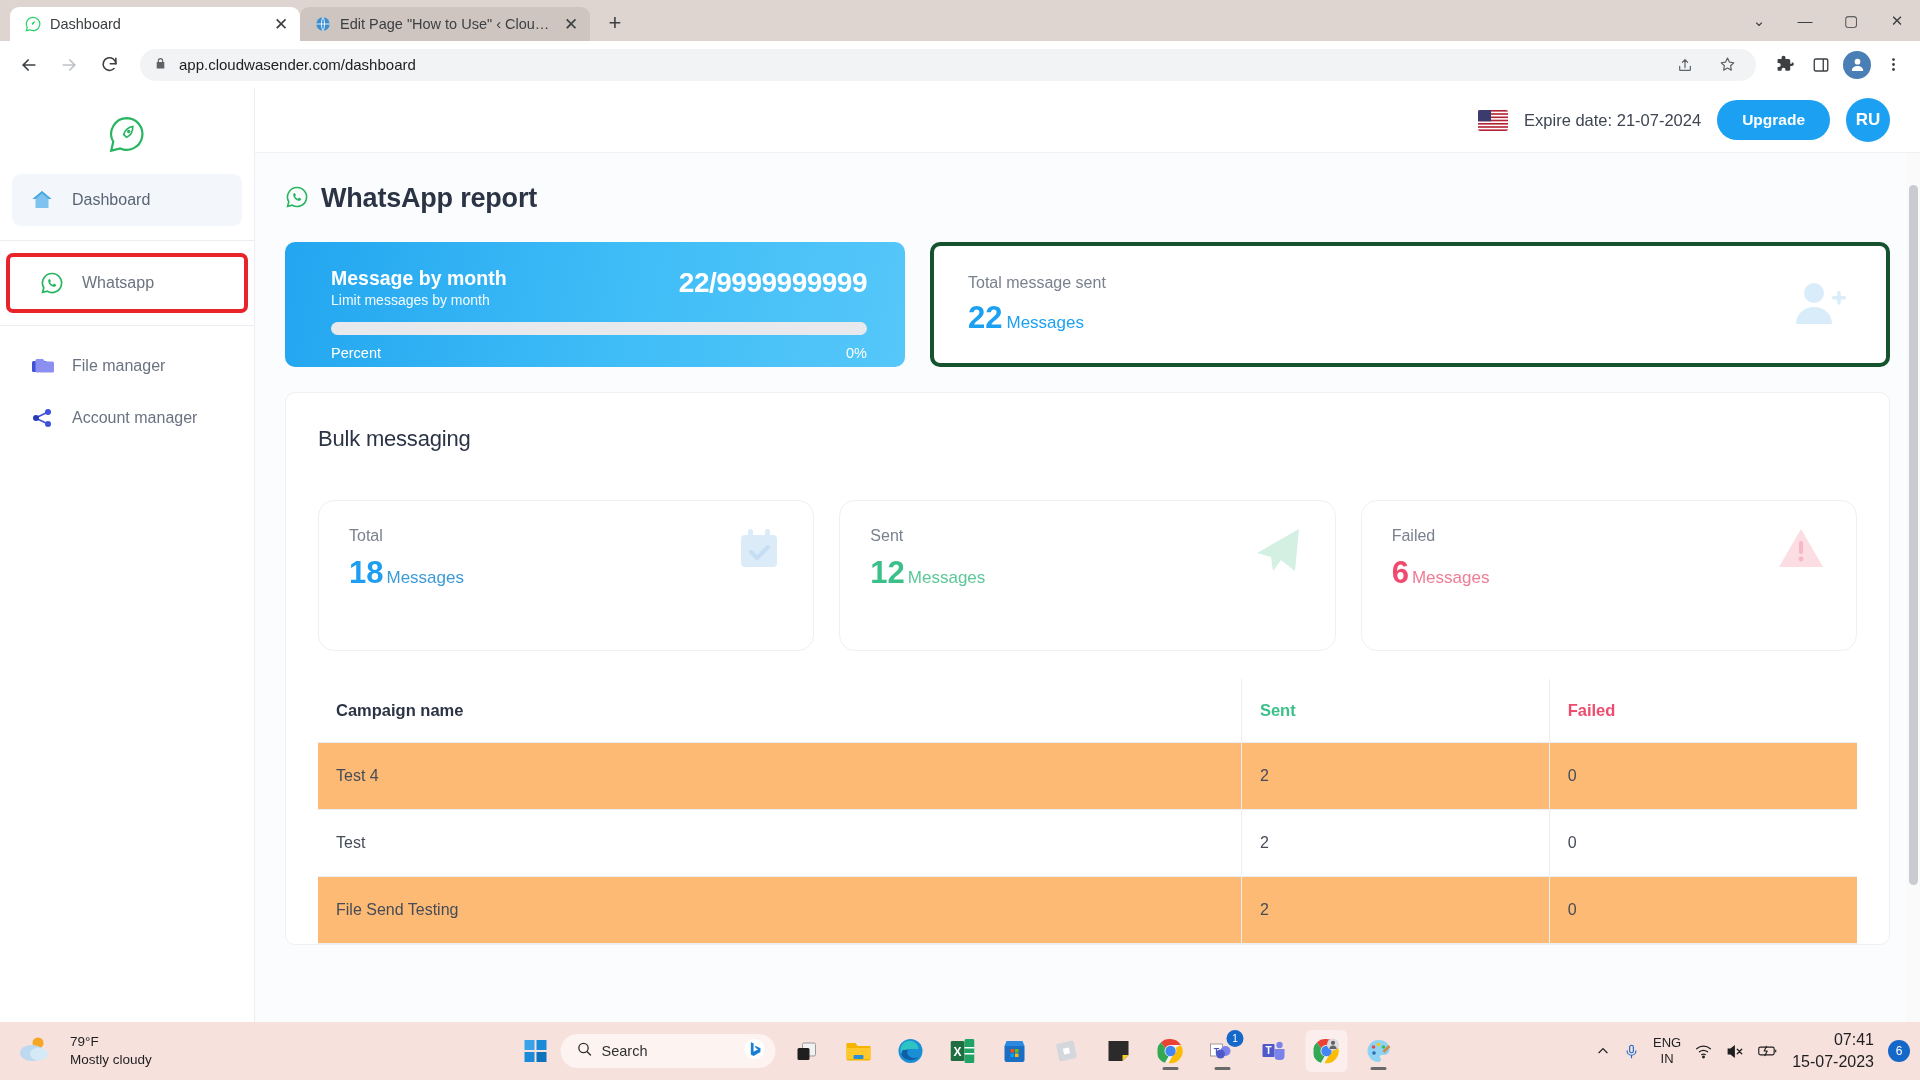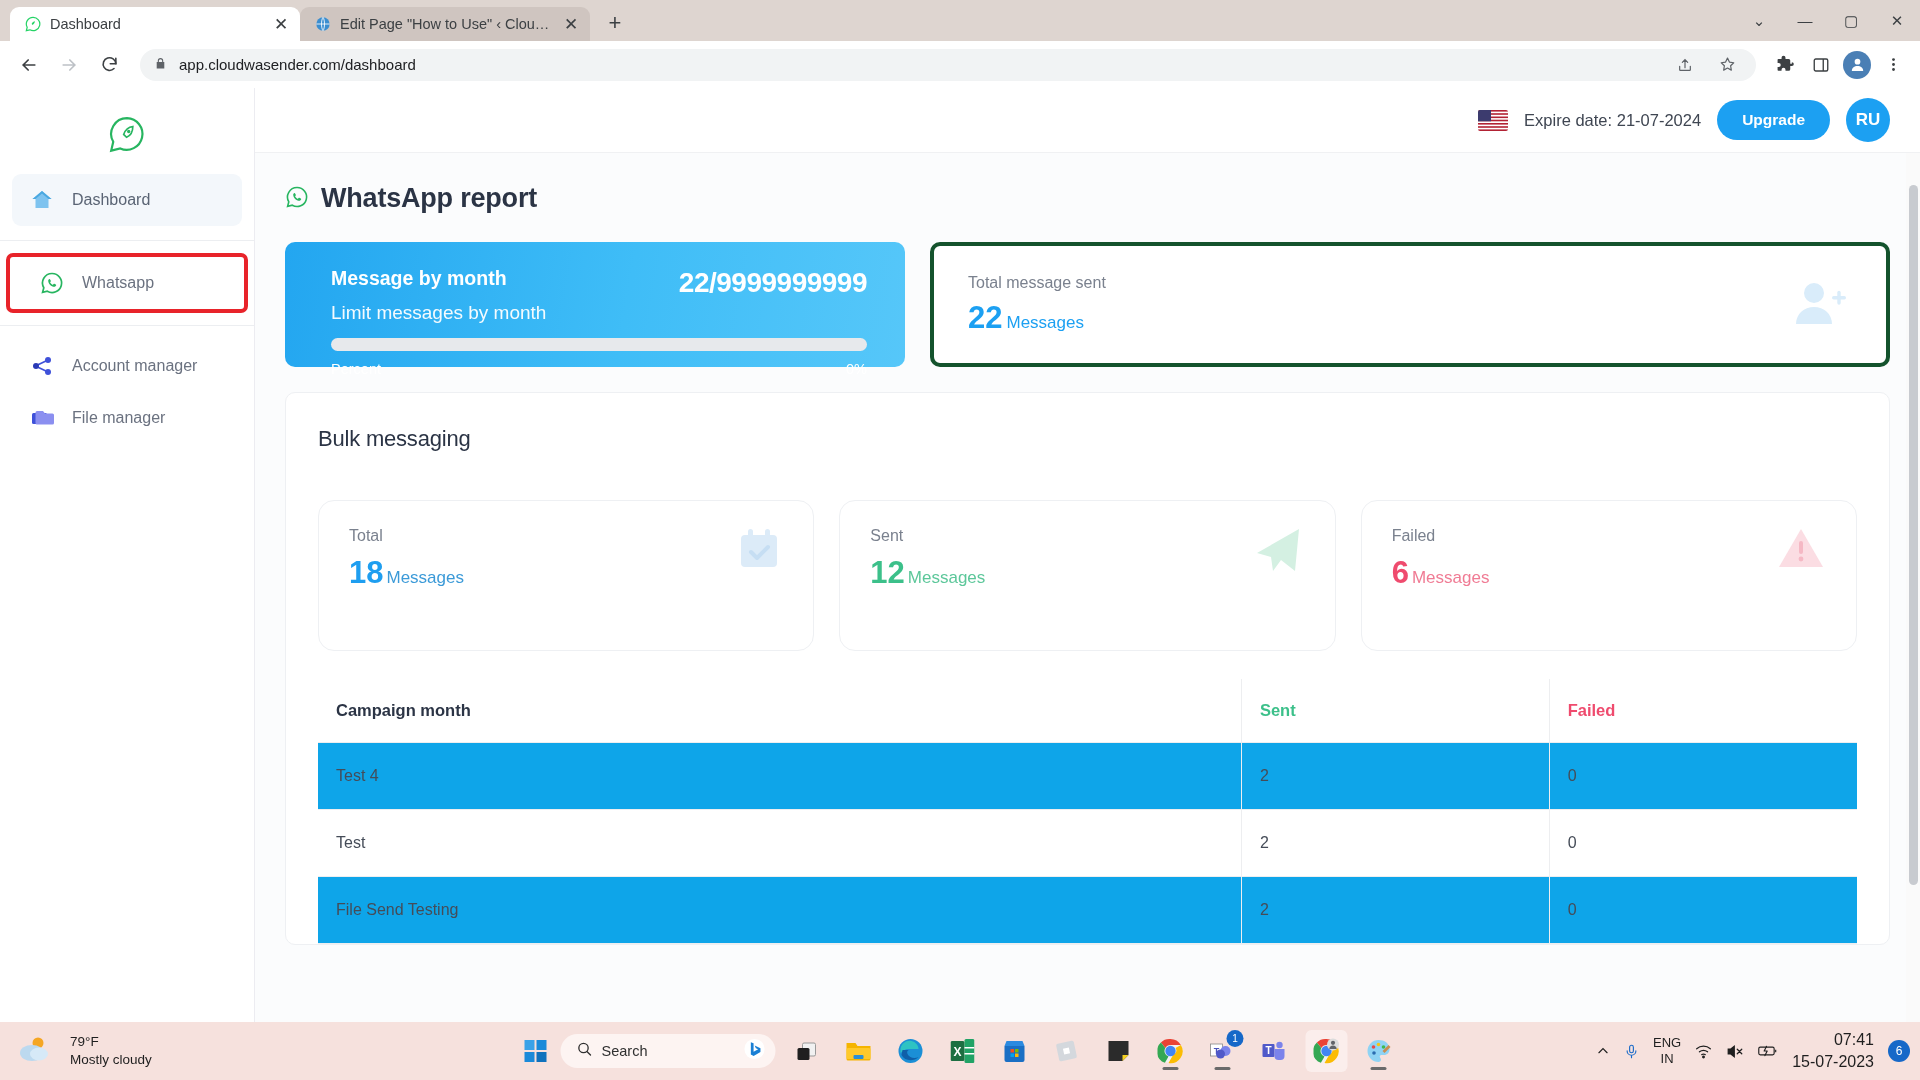--- a/index.html
+++ b/index.html
@@ -75,21 +75,21 @@
 
   .row-cards { display:flex; gap: 25px; padding: 28px 30px 0 30px; }
 
   .blue-card {
     flex: 0 0 620px; background: linear-gradient(100deg,#23a6f0 0%,#3fbdf7 55%,#56c7f9 100%);
     border-radius: 10px; padding: 25px 38px 28px 46px; color:#fff; height: 125px;
     position:relative;
   }
   .blue-top { display:flex; justify-content:space-between; align-items:flex-start; }
   .blue-t1 { font-size: 19.5px; font-weight:700; }
-  .blue-t2 { font-size: 19px; margin-top: 12px; opacity:.95; }
+  .blue-t2 { font-size: 14px; margin-top: 2px; opacity:.95; }
   .blue-num { font-size: 28px; font-weight:700; letter-spacing:-0.5px; }
   .pbar { height: 13px; background:#e7e9ec; border-radius: 7px; margin-top: 14px; }
   .blue-bottom { display:flex; justify-content:space-between; margin-top: 10px; font-size:14.5px; }
 
   .white-card {
     flex: 1; background:#fff; border:4px solid #14532d; border-radius: 10px;
     padding: 28px 34px; position:relative; height: 125px;
   }
   .wc-label { font-size: 16px; color:#7a818e; }
   .wc-value { margin-top: 8px; }
@@ -111,21 +111,21 @@
   .stat-icon { position:absolute; right: 32px; top: 26px; }
 
   table { width: calc(100% - 64px); margin: 28px 32px 0 32px; border-collapse: collapse; }
   th { text-align:left; font-size: 16.5px; font-weight:700; padding: 22px 0 22px 18px;
        border-bottom: 1px solid #edeef0; }
   th.c-name { color:#2b3445; }
   th.c-sent { color:#3cc08a; border-left:1px solid #edeef0; }
   th.c-failed { color:#ef4b6e; border-left:1px solid #edeef0; }
   td { font-size: 16px; color:#454c58; padding: 24px 0 24px 18px; border-bottom:1px solid #edeef0; }
   td.cell-sent, td.cell-failed { border-left:1px solid #edeef0; }
-  tr.odd td { background:#0ea5e9; }
+  tr.odd td { background:#fdba74; }
 
   .col-name { width: 60%; }
   .col-sent { width: 20%; }
   .col-failed { width: 20%; }
 
   .scrollbar { position:absolute; right: 0; top: 0; width: 14px; height: 100%; background:#fafafa; }
   .scroll-thumb { position:absolute; right:2px; top: 32px; width: 9px; height: 700px;
                   background:#c8cbd0; border-radius:5px; }
 
   
@@ -286,38 +286,38 @@
               </svg>
           </span>
           <span>Whatsapp</span>
         </div>
       </div>
 
       <div class="nav-sep"></div>
 
       <div class="nav-item">
         <span class="nav-icon">
+          <svg width="26" height="26" viewBox="0 0 26 26">
+              <rect x="3" y="8" width="15" height="11" rx="1.5" fill="#3f51d9"></rect>
+              <path d="M8 6h6l2 2.5h7.5a1.5 1.5 0 0 1 1.5 1.5v8a1.5 1.5 0 0 1-1.5 1.5H8A1.5 1.5 0 0 1 6.5 18V7.5A1.5 1.5 0 0 1 8 6z" fill="#8b8ff0"></path>
+            </svg>
+        </span>
+        <span>File manager</span>
+      </div>
+
+      <div class="nav-item">
+        <span class="nav-icon">
           <svg width="24" height="24" viewBox="0 0 24 24">
               <path d="M17 6.5 7.5 11M7.5 13 17 17.5" stroke="#3f51d9" stroke-width="1.7"></path>
               <circle cx="18" cy="6" r="3" fill="#3f51d9"></circle>
               <circle cx="6" cy="12" r="3" fill="#2a3ab5"></circle>
               <circle cx="18" cy="18" r="3" fill="#3f51d9"></circle>
             </svg>
         </span>
         <span>Account manager</span>
-      </div>
-
-      <div class="nav-item">
-        <span class="nav-icon">
-          <svg width="26" height="26" viewBox="0 0 26 26">
-              <rect x="3" y="8" width="15" height="11" rx="1.5" fill="#3f51d9"></rect>
-              <path d="M8 6h6l2 2.5h7.5a1.5 1.5 0 0 1 1.5 1.5v8a1.5 1.5 0 0 1-1.5 1.5H8A1.5 1.5 0 0 1 6.5 18V7.5A1.5 1.5 0 0 1 8 6z" fill="#8b8ff0"></path>
-            </svg>
-        </span>
-        <span>File manager</span>
       </div>
     </div>
 
     <div class="content">
 
       <div class="topbar">
         <span class="flag">
           <svg width="30" height="21" viewBox="0 0 30 21">
             <rect width="30" height="21" fill="#fff"></rect>
             <g fill="#b22234">
@@ -425,21 +425,21 @@
                     <rect x="21" y="14" width="4" height="13" rx="2" fill="#f5b8c4"></rect>
                     <circle cx="23" cy="32" r="2.4" fill="#f5b8c4"></circle>
                   </svg>
               </span>
             </div>
           </div>
 
           <table>
             <thead>
               <tr>
-                <th class="c-name col-name">Campaign month</th>
+                <th class="c-name col-name">Campaign name</th>
                 <th class="c-sent col-sent">Sent</th>
                 <th class="c-failed col-failed">Failed</th>
               </tr>
             </thead>
             <tbody>
               <tr class="odd">
                 <td>Test 4</td>
                 <td class="cell-sent">2</td>
                 <td class="cell-failed">0</td>
               </tr>

